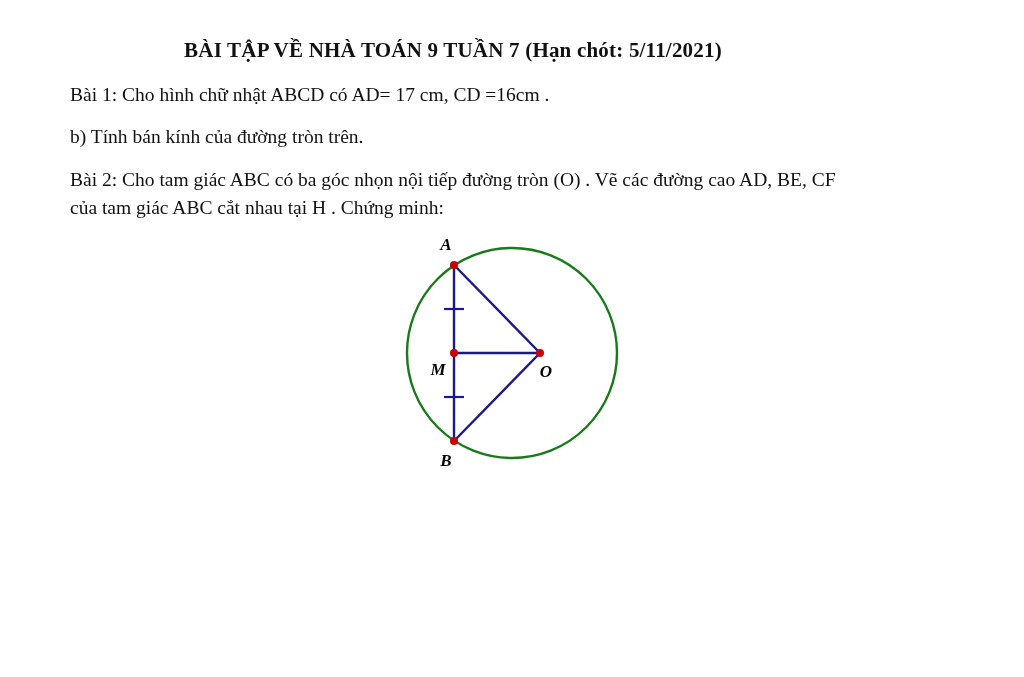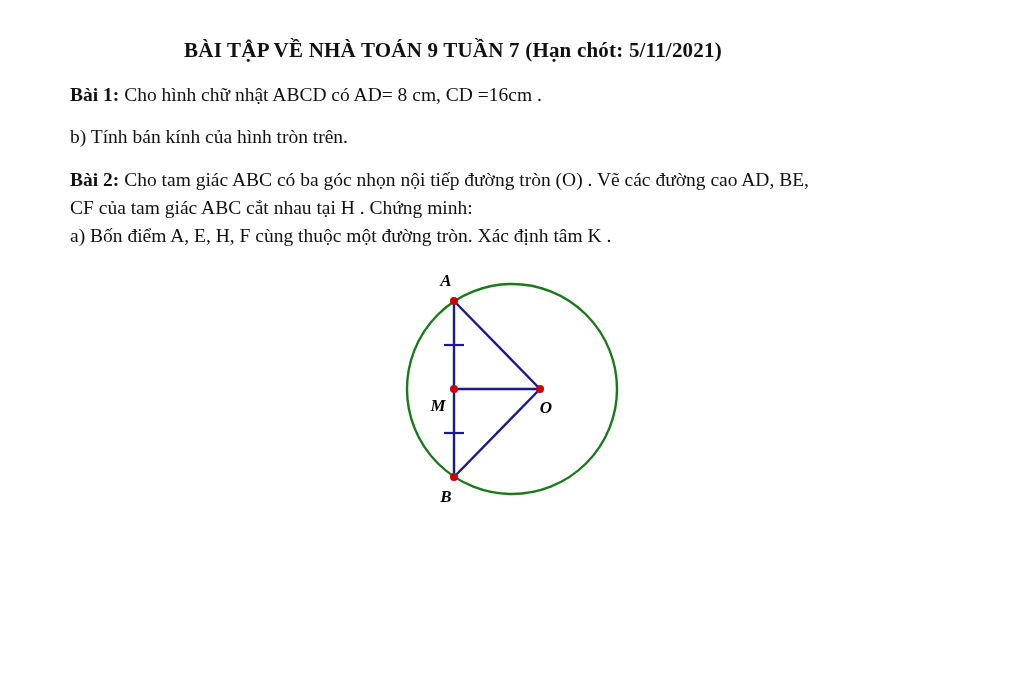--- a/index.html
+++ b/index.html
@@ -29,21 +29,21 @@
     letter-spacing: 0.2px;
     margin: 8px 0 18px 0;
     font-family: "Liberation Serif", serif;
   }
   .para {
     font-size: 19.5px;
     line-height: 1.45;
     margin: 0 0 14px 0;
     text-align: left;
   }
-  .bold { font-weight: bold; }
+  .bold { font-weight: normal; }
   .para-wide {
     margin-bottom: 0;
   }
   .figure-wrap {
     position: relative;
     width: 1024px;
     left: -70px;
     margin-top: 6px;
     height: 250px;
   }
@@ -60,35 +60,32 @@
   }
 </style>
 </head>
 <body>
 
 <div class="page">
 
   <div class="doc-title">BÀI TẬP VỀ NHÀ TOÁN 9 TUẦN 7 (Hạn chót: 5/11/2021)</div>
 
   <p class="para">
-    <span class="bold">Bài 1:</span><span> Cho hình chữ nhật ABCD có AD= 8 cm, CD =16cm .</span>
+    <span class="bold">Bài 1:</span><span> Cho hình chữ nhật ABCD có AD= 17 cm, CD =16cm .</span>
   </p>
 
 
   <p class="para">
-    <span>b) Tính bán kính của hình tròn trên.</span>
+    <span>b) Tính bán kính của đường tròn trên.</span>
   </p>
 
   <p class="para para-wide">
     <span class="bold">Bài 2:</span><span> Cho tam giác ABC có ba góc nhọn nội tiếp đường tròn (O) . Vẽ các đường cao AD, BE, CF của tam giác ABC cắt nhau tại H . Chứng minh:</span>
   </p>
 
-  <p class="para">
-    <span>a) Bốn điểm A, E, H, F cùng thuộc một đường tròn. Xác định tâm K .</span>
-  </p>
 
 
 
   <div class="figure-wrap">
     <svg class="figure" width="340" height="250" viewBox="0 0 340 250">
 
       <circle cx="170" cy="125" r="105" fill="none" stroke="#1a7a1a" stroke-width="2.4"></circle>
 
       <line x1="112" y1="37" x2="112" y2="213" stroke="#1a1a8c" stroke-width="2.4"></line>
 

